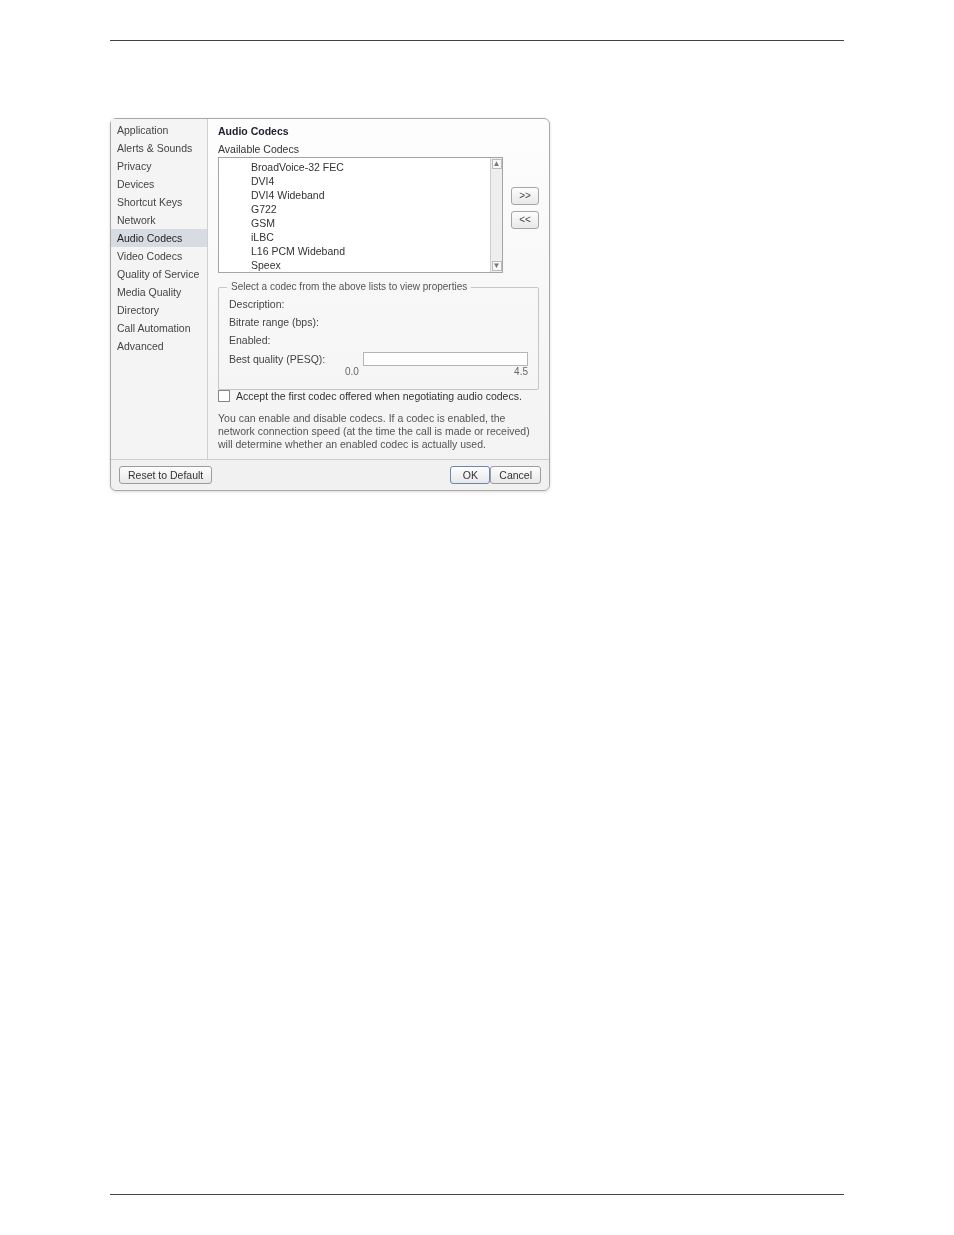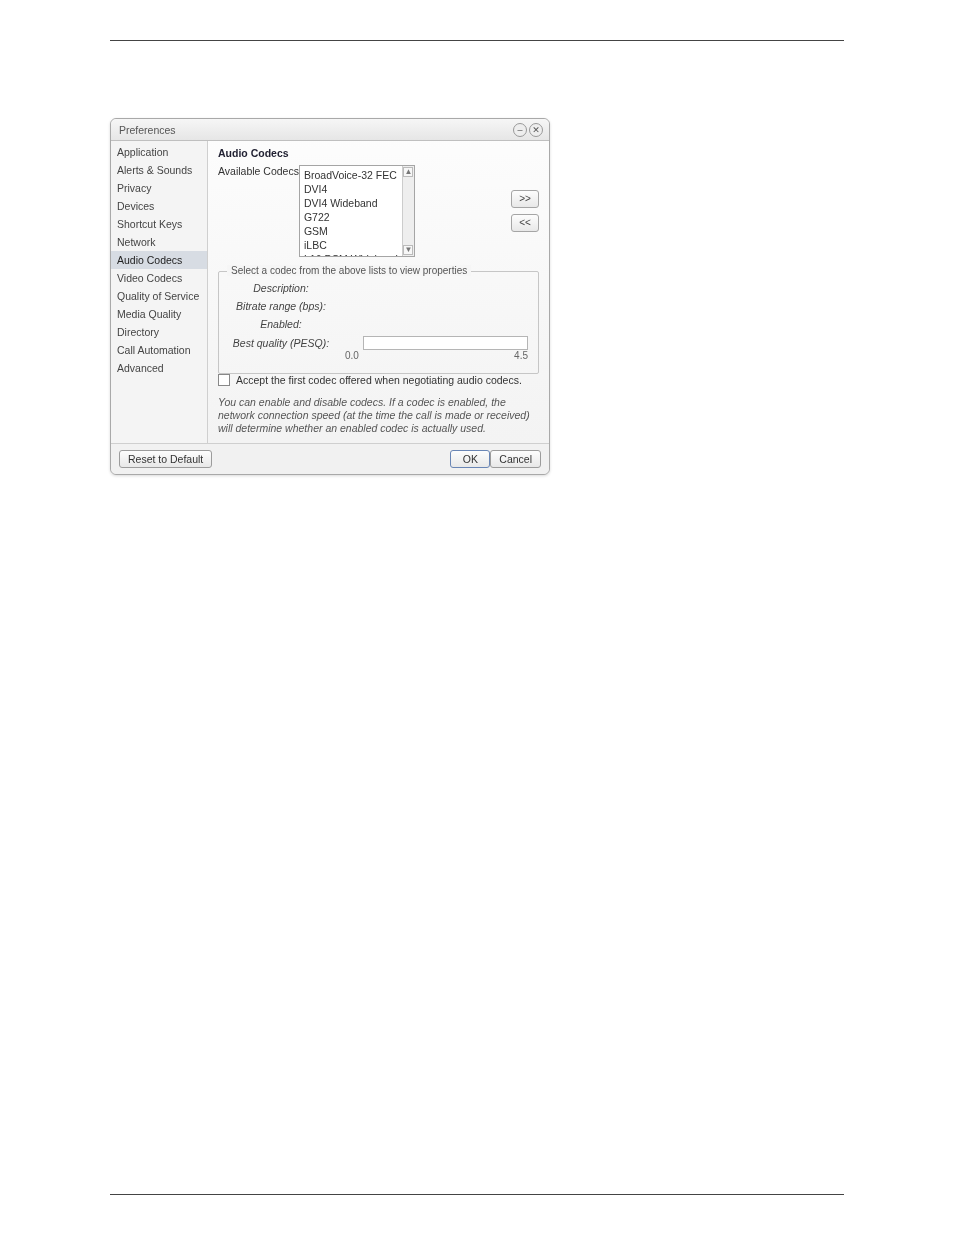--- a/index.html
+++ b/index.html
@@ -89,32 +89,34 @@
     margin-bottom: 6px;
   }
   .lists-row {
     display: flex;
     gap: 8px;
     align-items: stretch;
   }
   .list-col {
     flex: 1;
     display: flex;
+    flex-direction: column;
   }
   .list-label {
     margin-bottom: 2px;
     color: #333;
   }
   .listbox {
     border: 1px solid #a5a5a5;
     background: #fff;
-    height: 92px;
+    height: 116px;
     overflow: hidden;
     position: relative;
     display: flex;
+    padding-left: 28px;
   }
   .list-items {
     flex: 1;
     padding: 2px 4px;
   }
   .list-items div { padding: 1px 0; color: #333; white-space: nowrap; }
   .scrollbar {
     width: 12px;
     border-left: 1px solid #ccc;
     background: #eee;
@@ -167,24 +169,23 @@
     color: #555;
     font-size: 10px;
   }
   .kv-row {
     display: flex;
     align-items: center;
     margin-bottom: 6px;
   }
   .kv-label {
     width: 110px;
-    text-align: center;
+    text-align: left;
     color: #444;
     padding-right: 6px;
-    font-style: italic;
   }
   .kv-value { flex: 1; }
   .pesq-row {
     display: flex;
     align-items: center;
     gap: 24px;
   }
   .pesq-bar {
     flex: 1;
     height: 14px;
@@ -203,21 +204,20 @@
     display: flex;
     align-items: center;
     gap: 6px;
   }
   .chk {
     width: 12px; height: 12px;
     border: 1px solid #888;
     background: #fff;
   }
   .note {
-    font-style: italic;
     color: #555;
     margin-top: 10px;
     line-height: 1.25;
   }
 
   .footer {
     border-top: 1px solid #cfcfcf;
     padding: 6px 8px;
     display: flex;
     justify-content: space-between;
@@ -241,27 +241,20 @@
   .footer-right { display: flex; }
 </style>
 </head>
 <body>
 
 <div class="page">
   <div class="top-rule"></div>
   <div class="bottom-rule"></div>
 
   <div class="dialog">
-    <div class="titlebar">
-      <span>Preferences</span>
-      <div class="win-controls">
-        <div class="win-btn">–</div>
-        <div class="win-btn">✕</div>
-      </div>
-    </div>
 
     <div class="dialog-body">
       <div class="sidebar">
         <div class="nav-item">Application</div>
         <div class="nav-item">Alerts &amp; Sounds</div>
         <div class="nav-item">Privacy</div>
         <div class="nav-item">Devices</div>
         <div class="nav-item">Shortcut Keys</div>
         <div class="nav-item">Network</div>
         <div class="nav-item selected">Audio Codecs</div>

